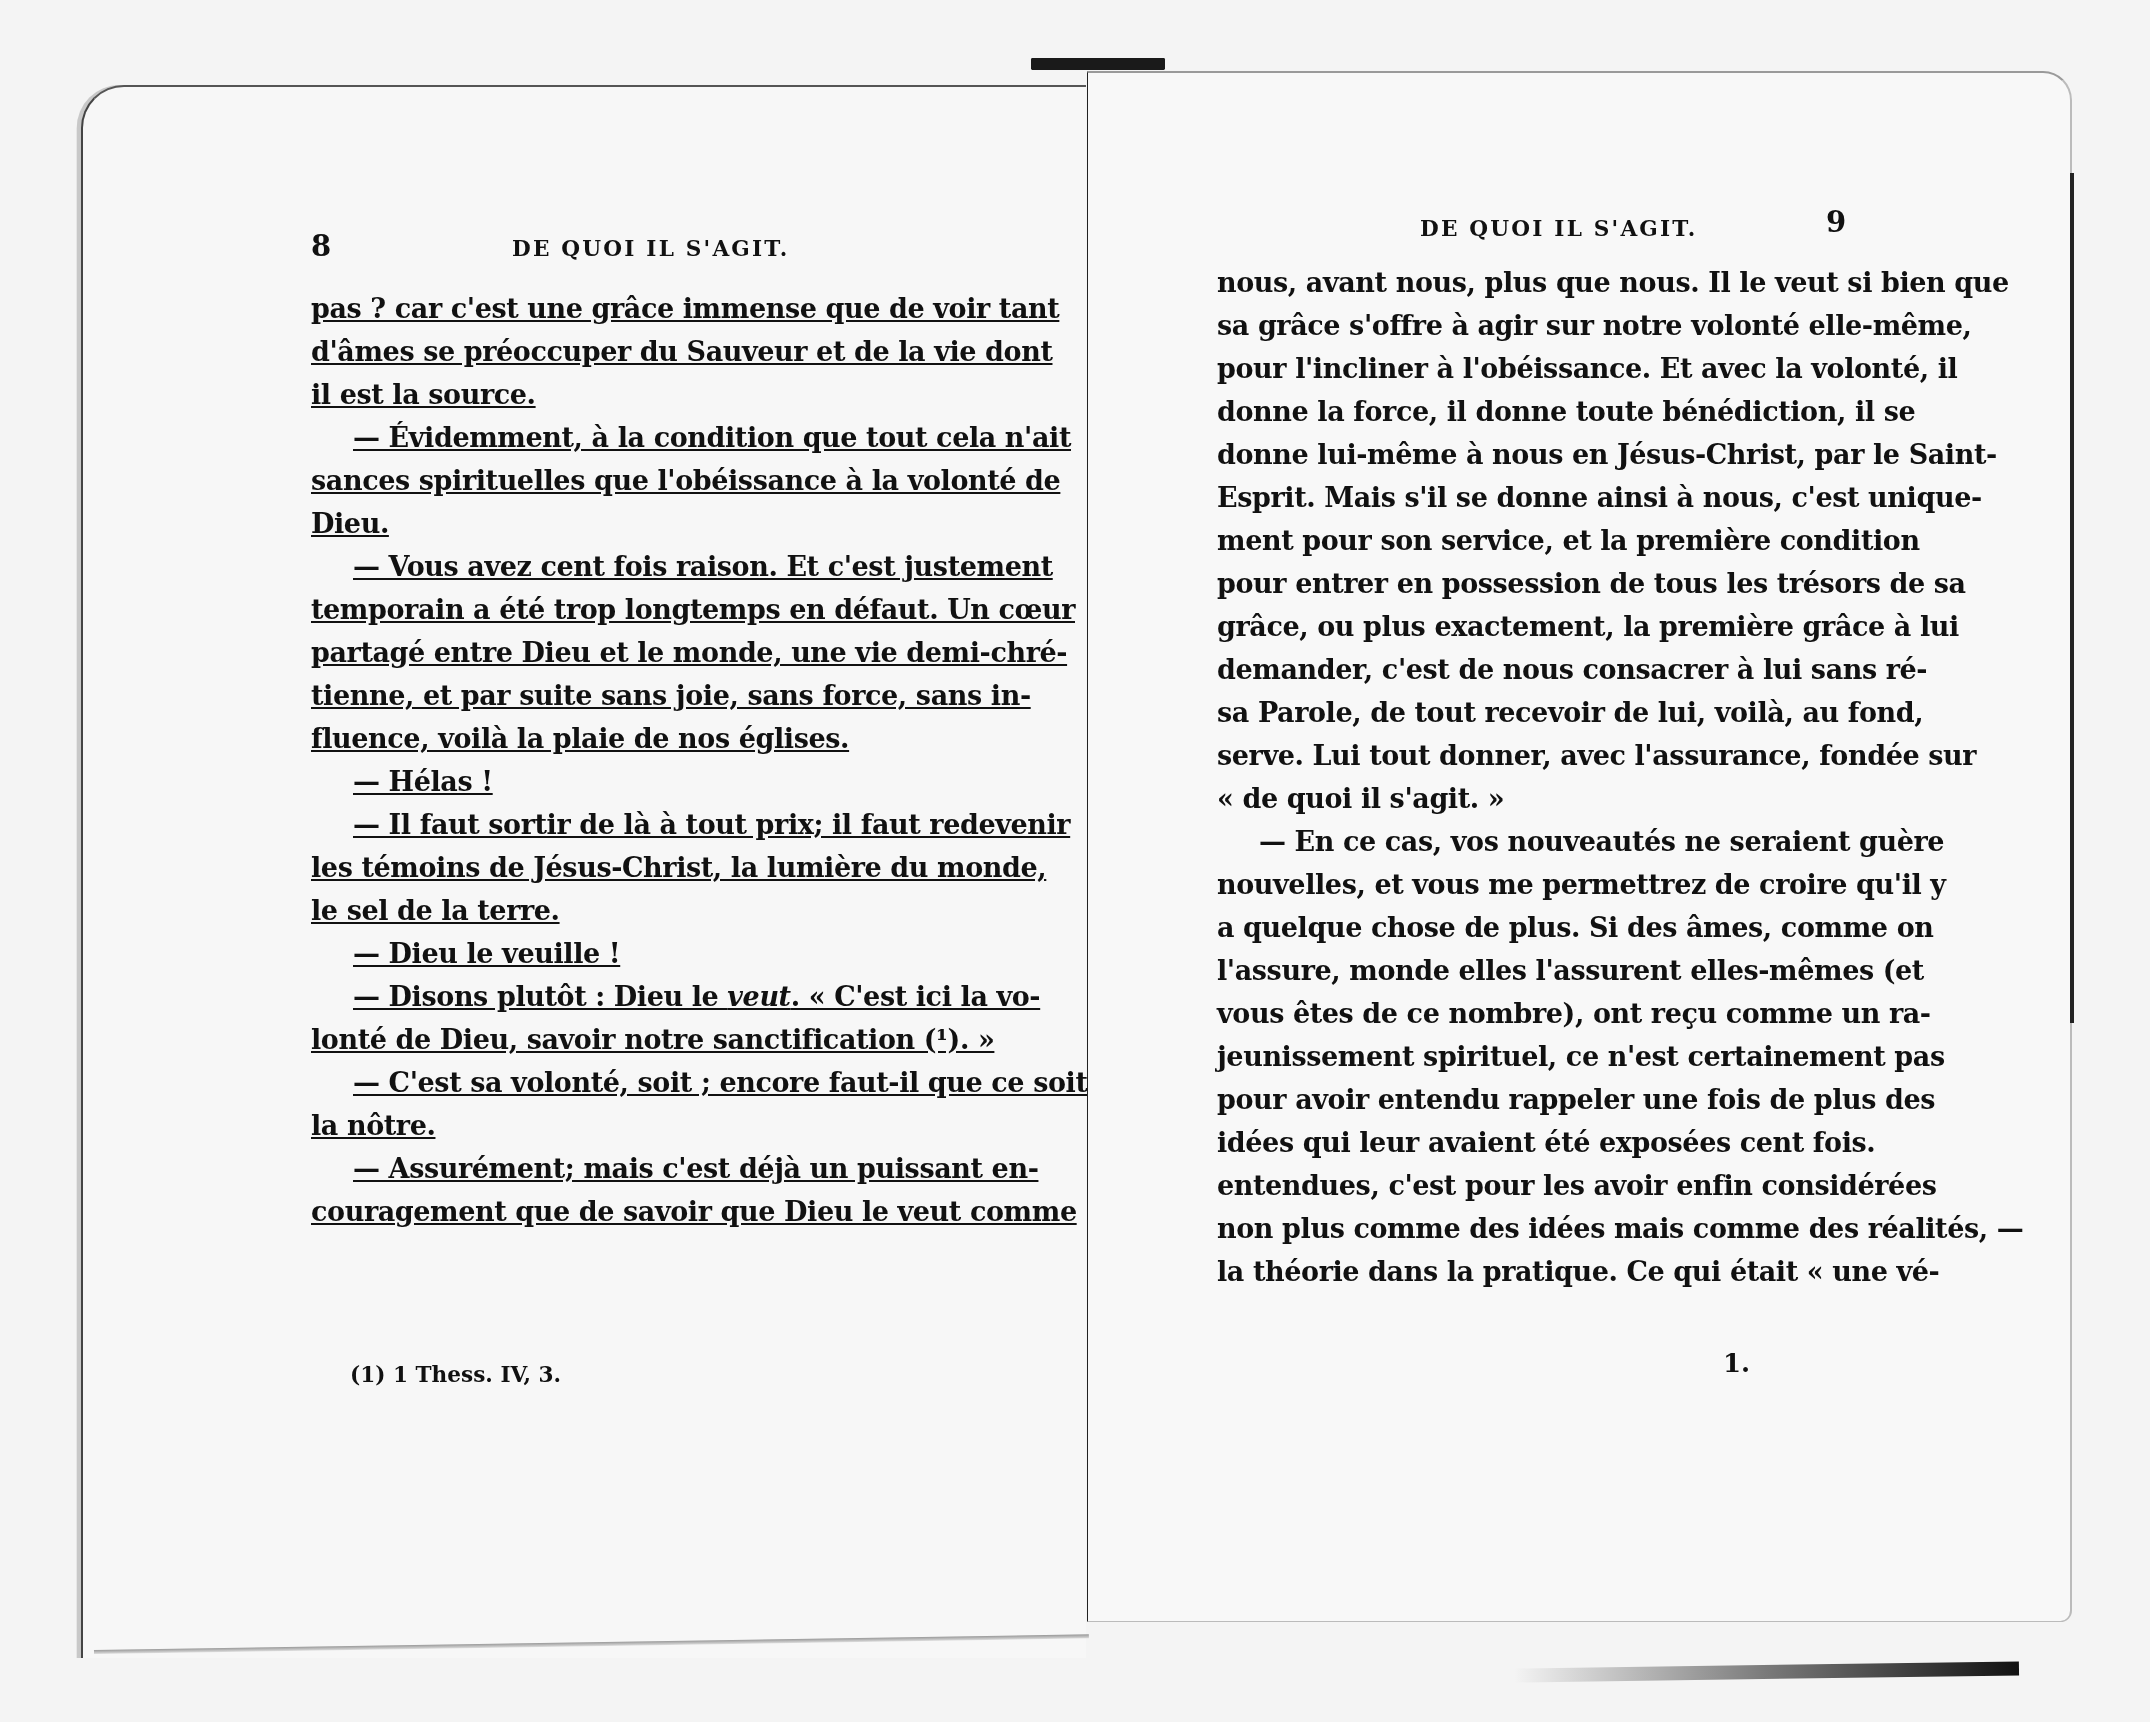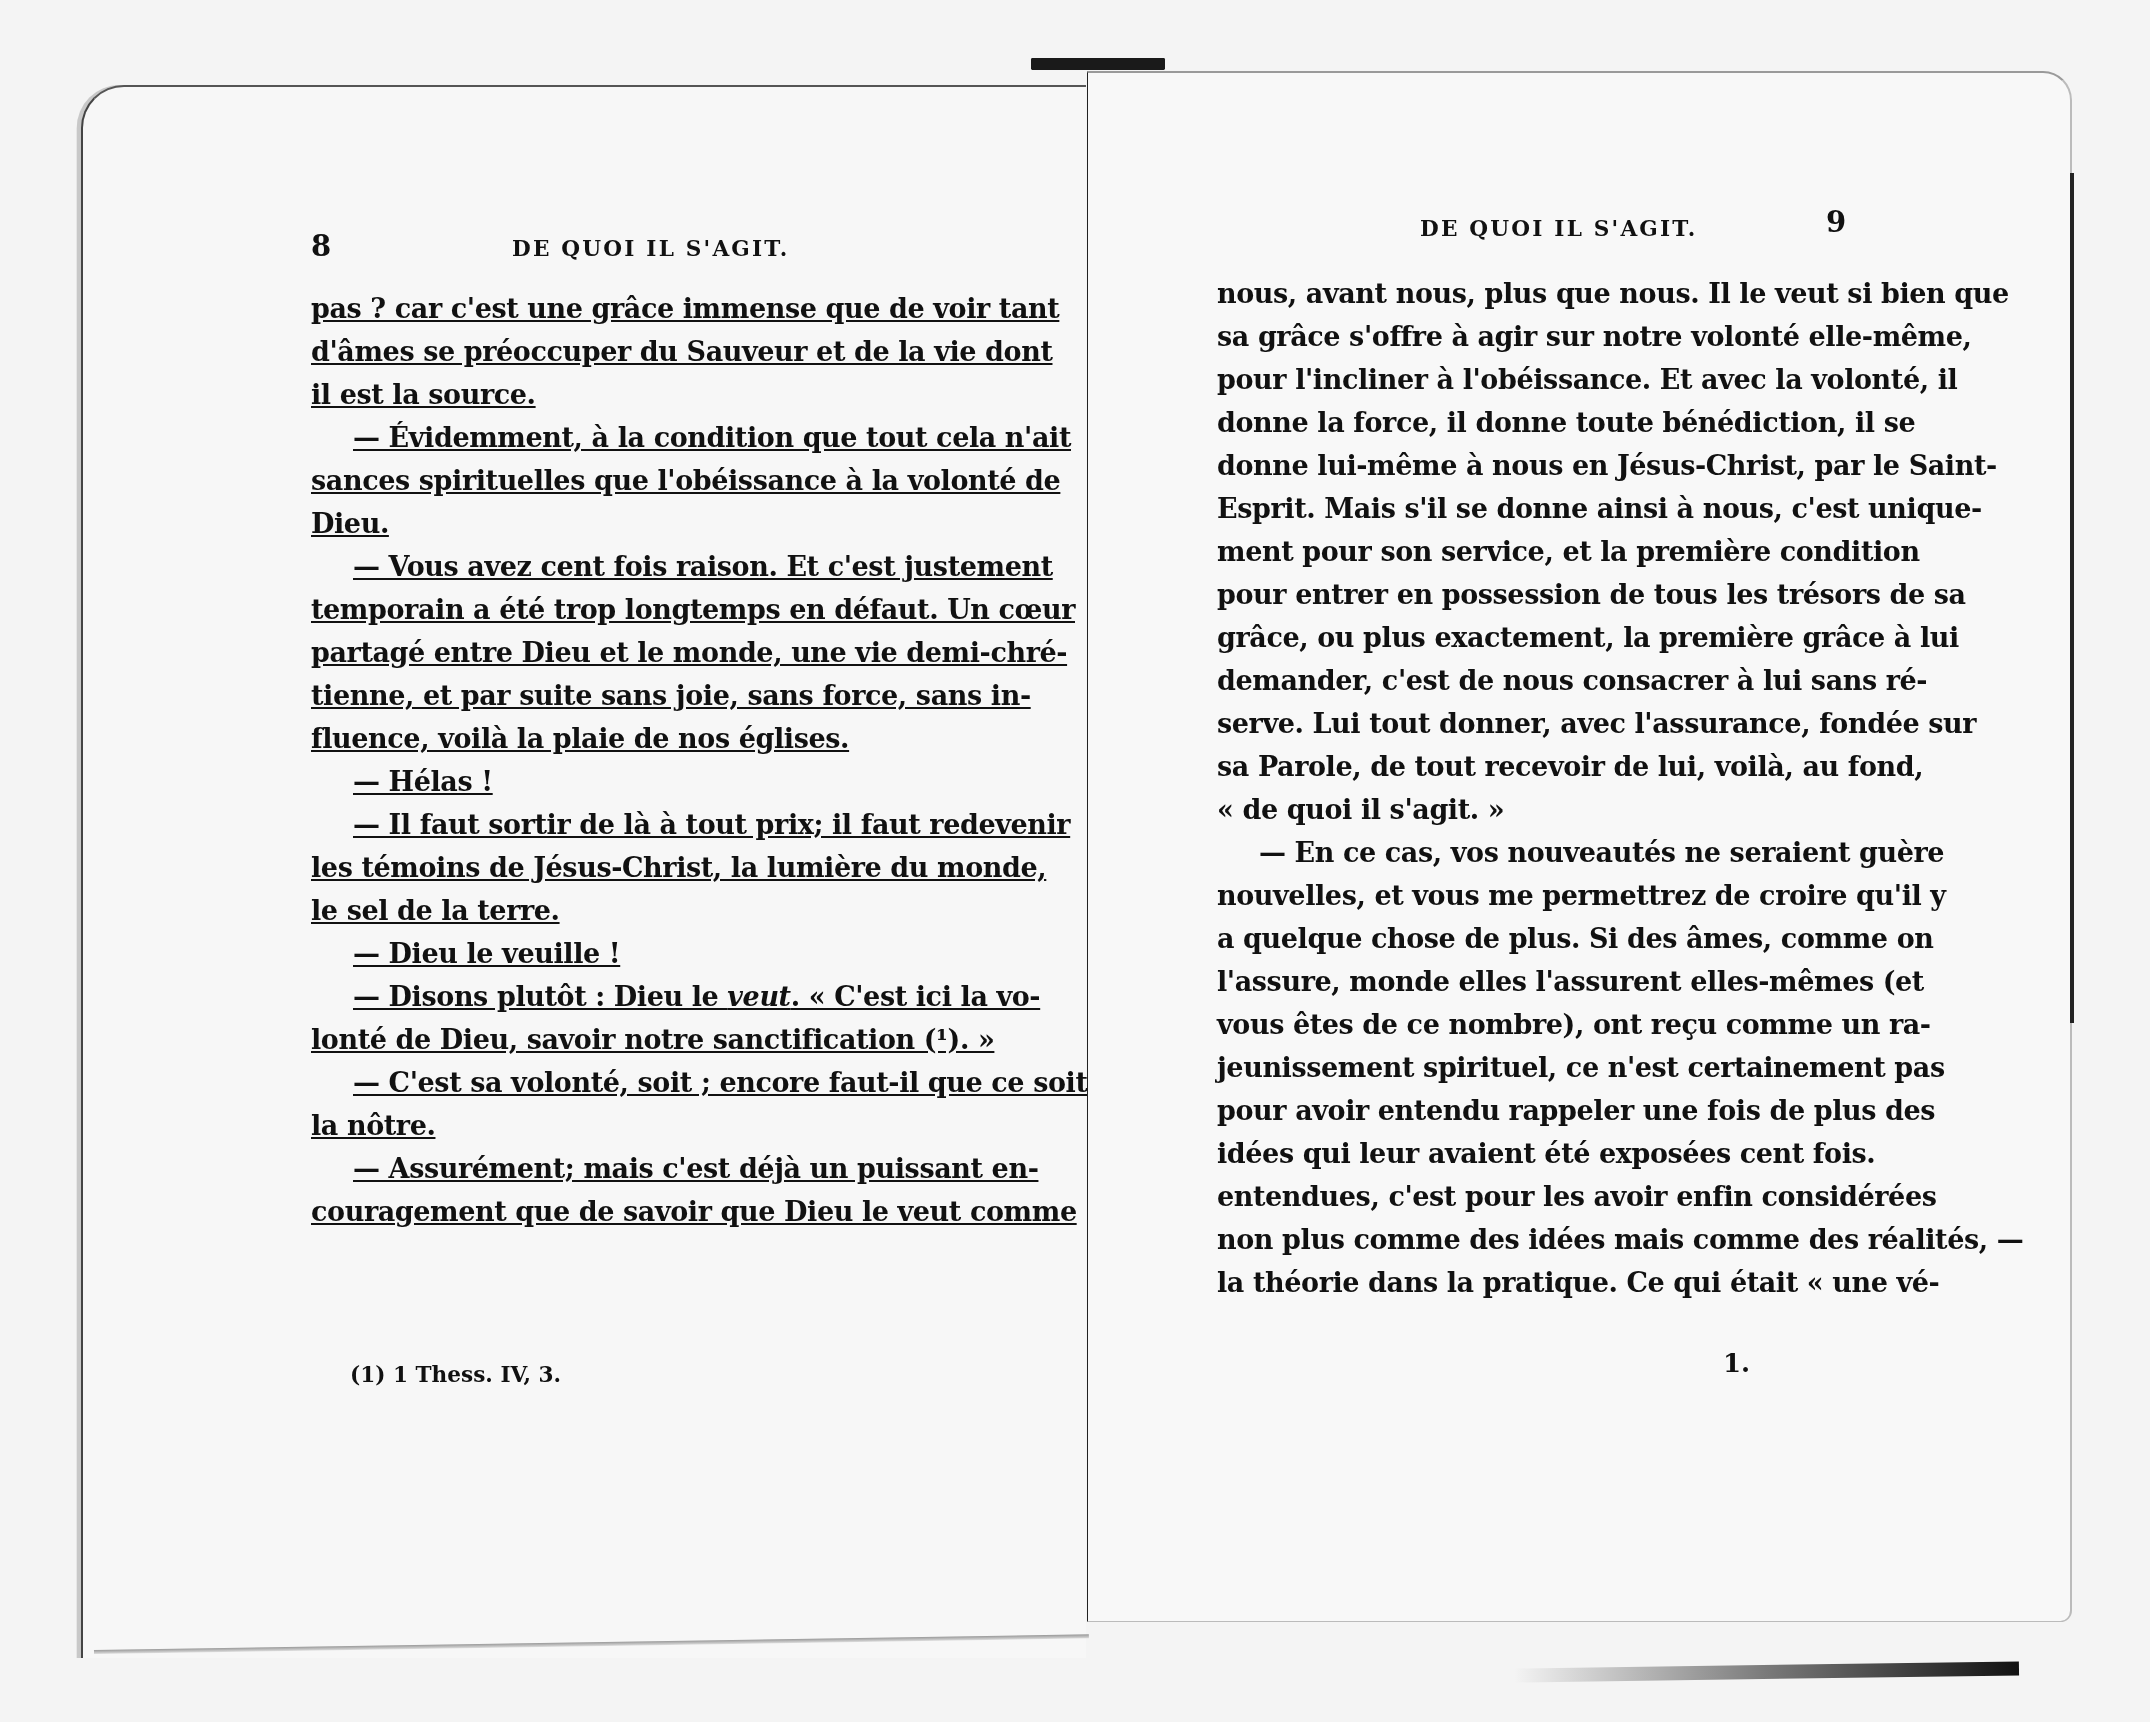--- a/index.html
+++ b/index.html
@@ -110,33 +110,33 @@
 
 <div class="footnote" style="left:350px; top:1362px;text-align:center;">(1) 1 Thess. IV, 3.</div>
 
 <div class="page-right"></div>
 <div class="right-edge-dark"></div>
 <div class="bottom-shadow"></div>
 
 <div class="running-head" style="left:1420px; top:216px;">DE QUOI IL S'AGIT.</div>
 <div class="folio" style="left:1826px; top:205px;">9</div>
 
-<div class="text-col" id="right-col" style="left:1217px; top:272px; width:641px;">
+<div class="text-col" id="right-col" style="left:1217px; top:261px; width:641px;">
     <span class="line">nous, avant nous, plus que nous. Il le veut si bien que</span>
     <span class="line">sa grâce s'offre à agir sur notre volonté elle-même,</span>
     <span class="line">pour l'incliner à l'obéissance. Et avec la volonté, il</span>
     <span class="line">donne la force, il donne toute bénédiction, il se</span>
     <span class="line">donne lui-même à nous en Jésus-Christ, par le Saint-</span>
     <span class="line">Esprit. Mais s'il se donne ainsi à nous, c'est unique-</span>
     <span class="line">ment pour son service, et la première condition</span>
     <span class="line">pour entrer en possession de tous les trésors de sa</span>
     <span class="line">grâce, ou plus exactement, la première grâce à lui</span>
     <span class="line">demander, c'est de nous consacrer à lui sans ré-</span>
+    <span class="line">sa Parole, de tout recevoir de lui, voilà, au fond,</span>
     <span class="line">serve. Lui tout donner, avec l'assurance, fondée sur</span>
-    <span class="line">sa Parole, de tout recevoir de lui, voilà, au fond,</span>
     <span class="line last">« de quoi il s'agit. »</span>
     <span class="line indent">— En ce cas, vos nouveautés ne seraient guère</span>
     <span class="line">nouvelles, et vous me permettrez de croire qu'il y</span>
     <span class="line">a quelque chose de plus. Si des âmes, comme on</span>
     <span class="line">l'assure, monde elles l'assurent elles-mêmes (et</span>
     <span class="line">vous êtes de ce nombre), ont reçu comme un ra-</span>
     <span class="line">jeunissement spirituel, ce n'est certainement pas</span>
     <span class="line">pour avoir entendu rappeler une fois de plus des</span>
     <span class="line last">idées qui leur avaient été exposées cent fois.</span>
     <span class="line">entendues, c'est pour les avoir enfin considérées</span>

